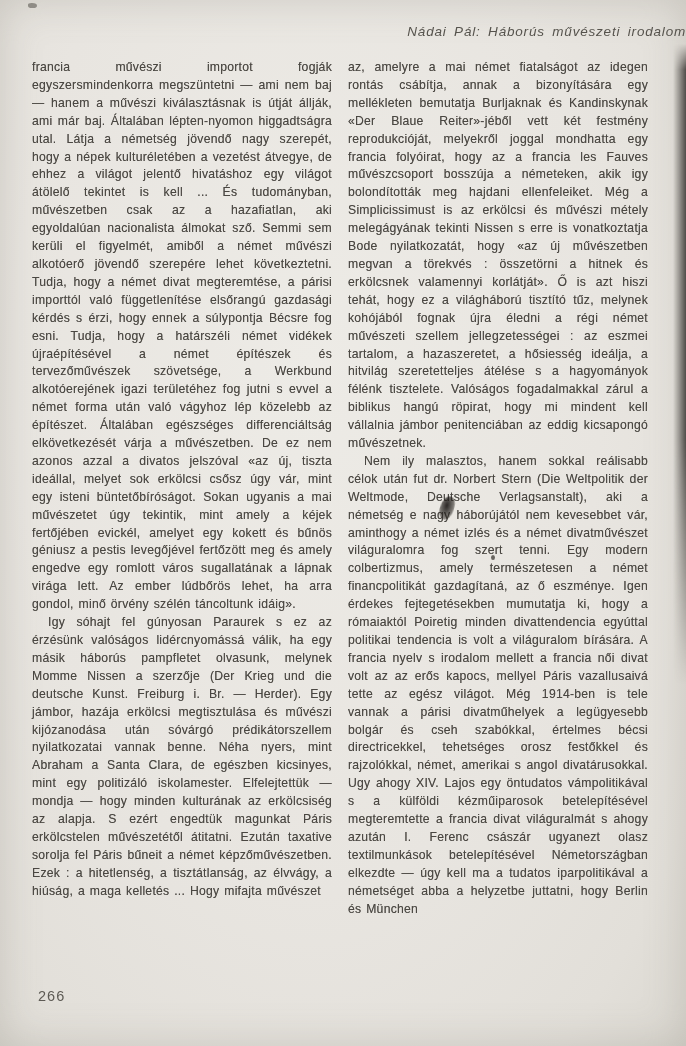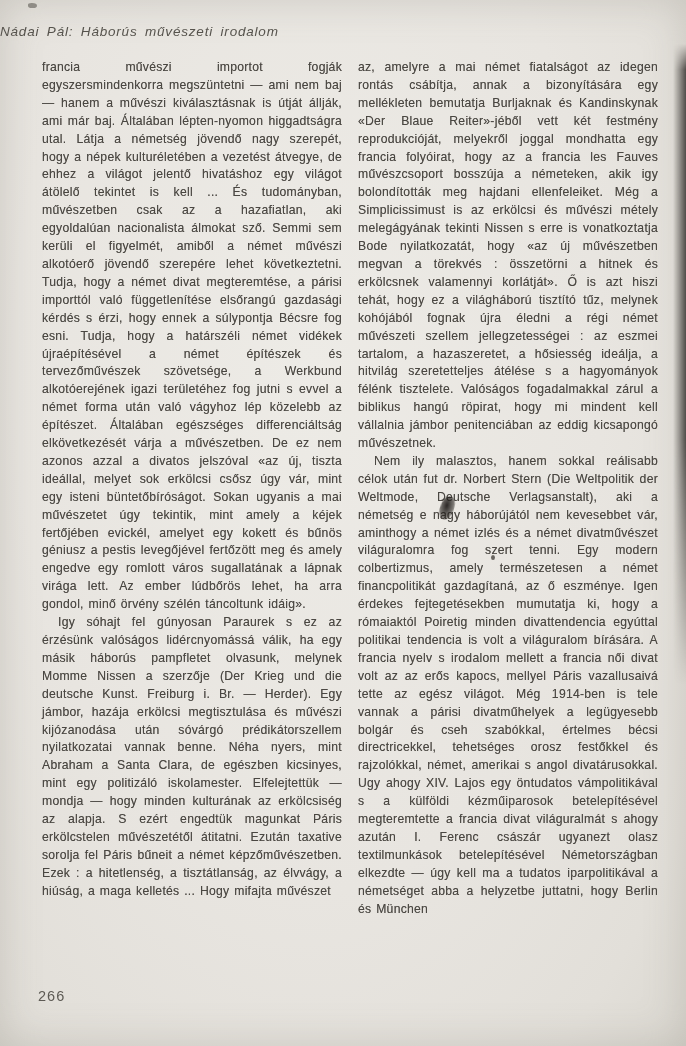--- a/index.html
+++ b/index.html
@@ -9,31 +9,31 @@
     margin:0 auto;
     background:
       radial-gradient(ellipse at 45% 35%, #edebe6 0%, #e8e5e0 55%, #e2dfd9 85%, #dbd8d1 100%);
     overflow:hidden;
     font-family:"Liberation Sans", sans-serif;
     color:#4a4742;
     box-shadow:inset 0 0 40px rgba(120,115,105,0.25);
   }
   .running-header{
     padding-top:24px;
-    text-align:left;
+    text-align:right;
     font-style:italic;
     font-size:13.5px;
     letter-spacing:0.8px;
     word-spacing:3px;
     color:#56534d;
   }
   .columns{
     display:flex;
     gap:16px;
-    padding:20px 26px 0 42px;
+    padding:20px 26px 0 32px;
   }
   .col{
     width:300px;
     font-size:12.2px;
     line-height:17.9px;
     text-align:justify;
     letter-spacing:0.25px;
     word-spacing:1.2px;
     text-shadow:0 0 0.5px rgba(74,71,66,0.55);
   }

